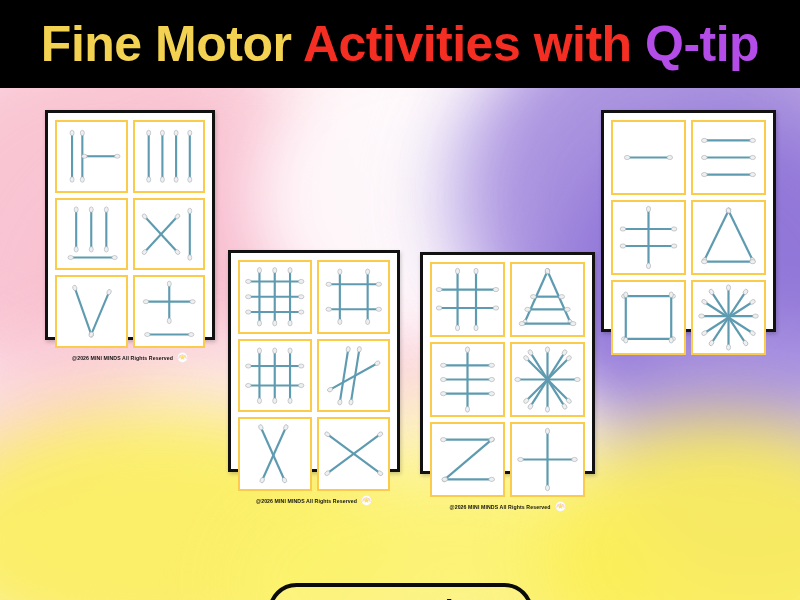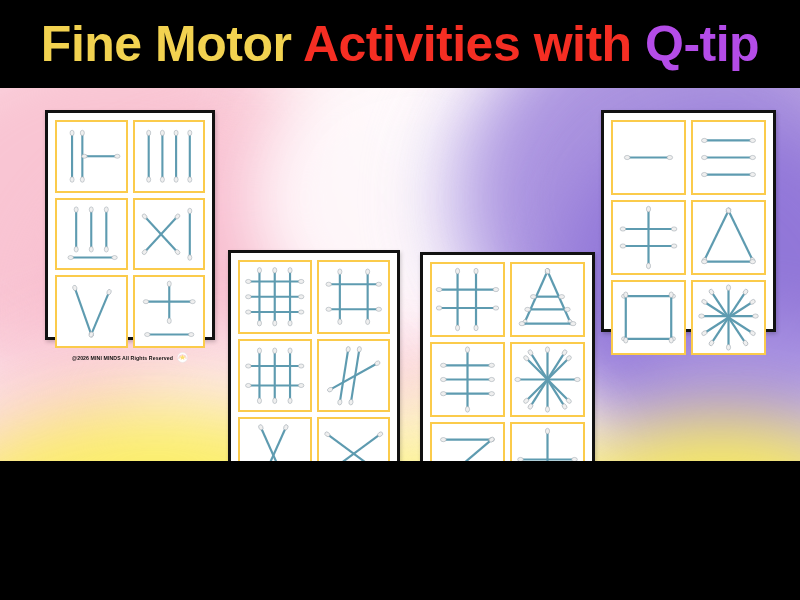--- a/index.html
+++ b/index.html
@@ -2,21 +2,21 @@
 <html><head>
 <meta charset="utf-8">
 <title>Fine Motor Activities with Q-tip</title>
 <style>
   html,body{margin:0;padding:0;}
   body{
     width:800px;height:600px;overflow:hidden;
     background:#000;
     font-family:"Liberation Sans", sans-serif;
   }
-  #root{position:relative;width:800px;height:461px;background:#000;overflow:hidden;}
+  #root{position:relative;width:800px;height:600px;background:#000;overflow:hidden;}
 
   
   .title-bar{
     position:absolute;left:0;top:0;width:800px;height:88px;
     background:#000;
     display:flex;align-items:center;justify-content:center;
     overflow:hidden;
   }
   .title-text{
     font-size:50px;font-weight:bold;letter-spacing:-0.5px;white-space:nowrap;

